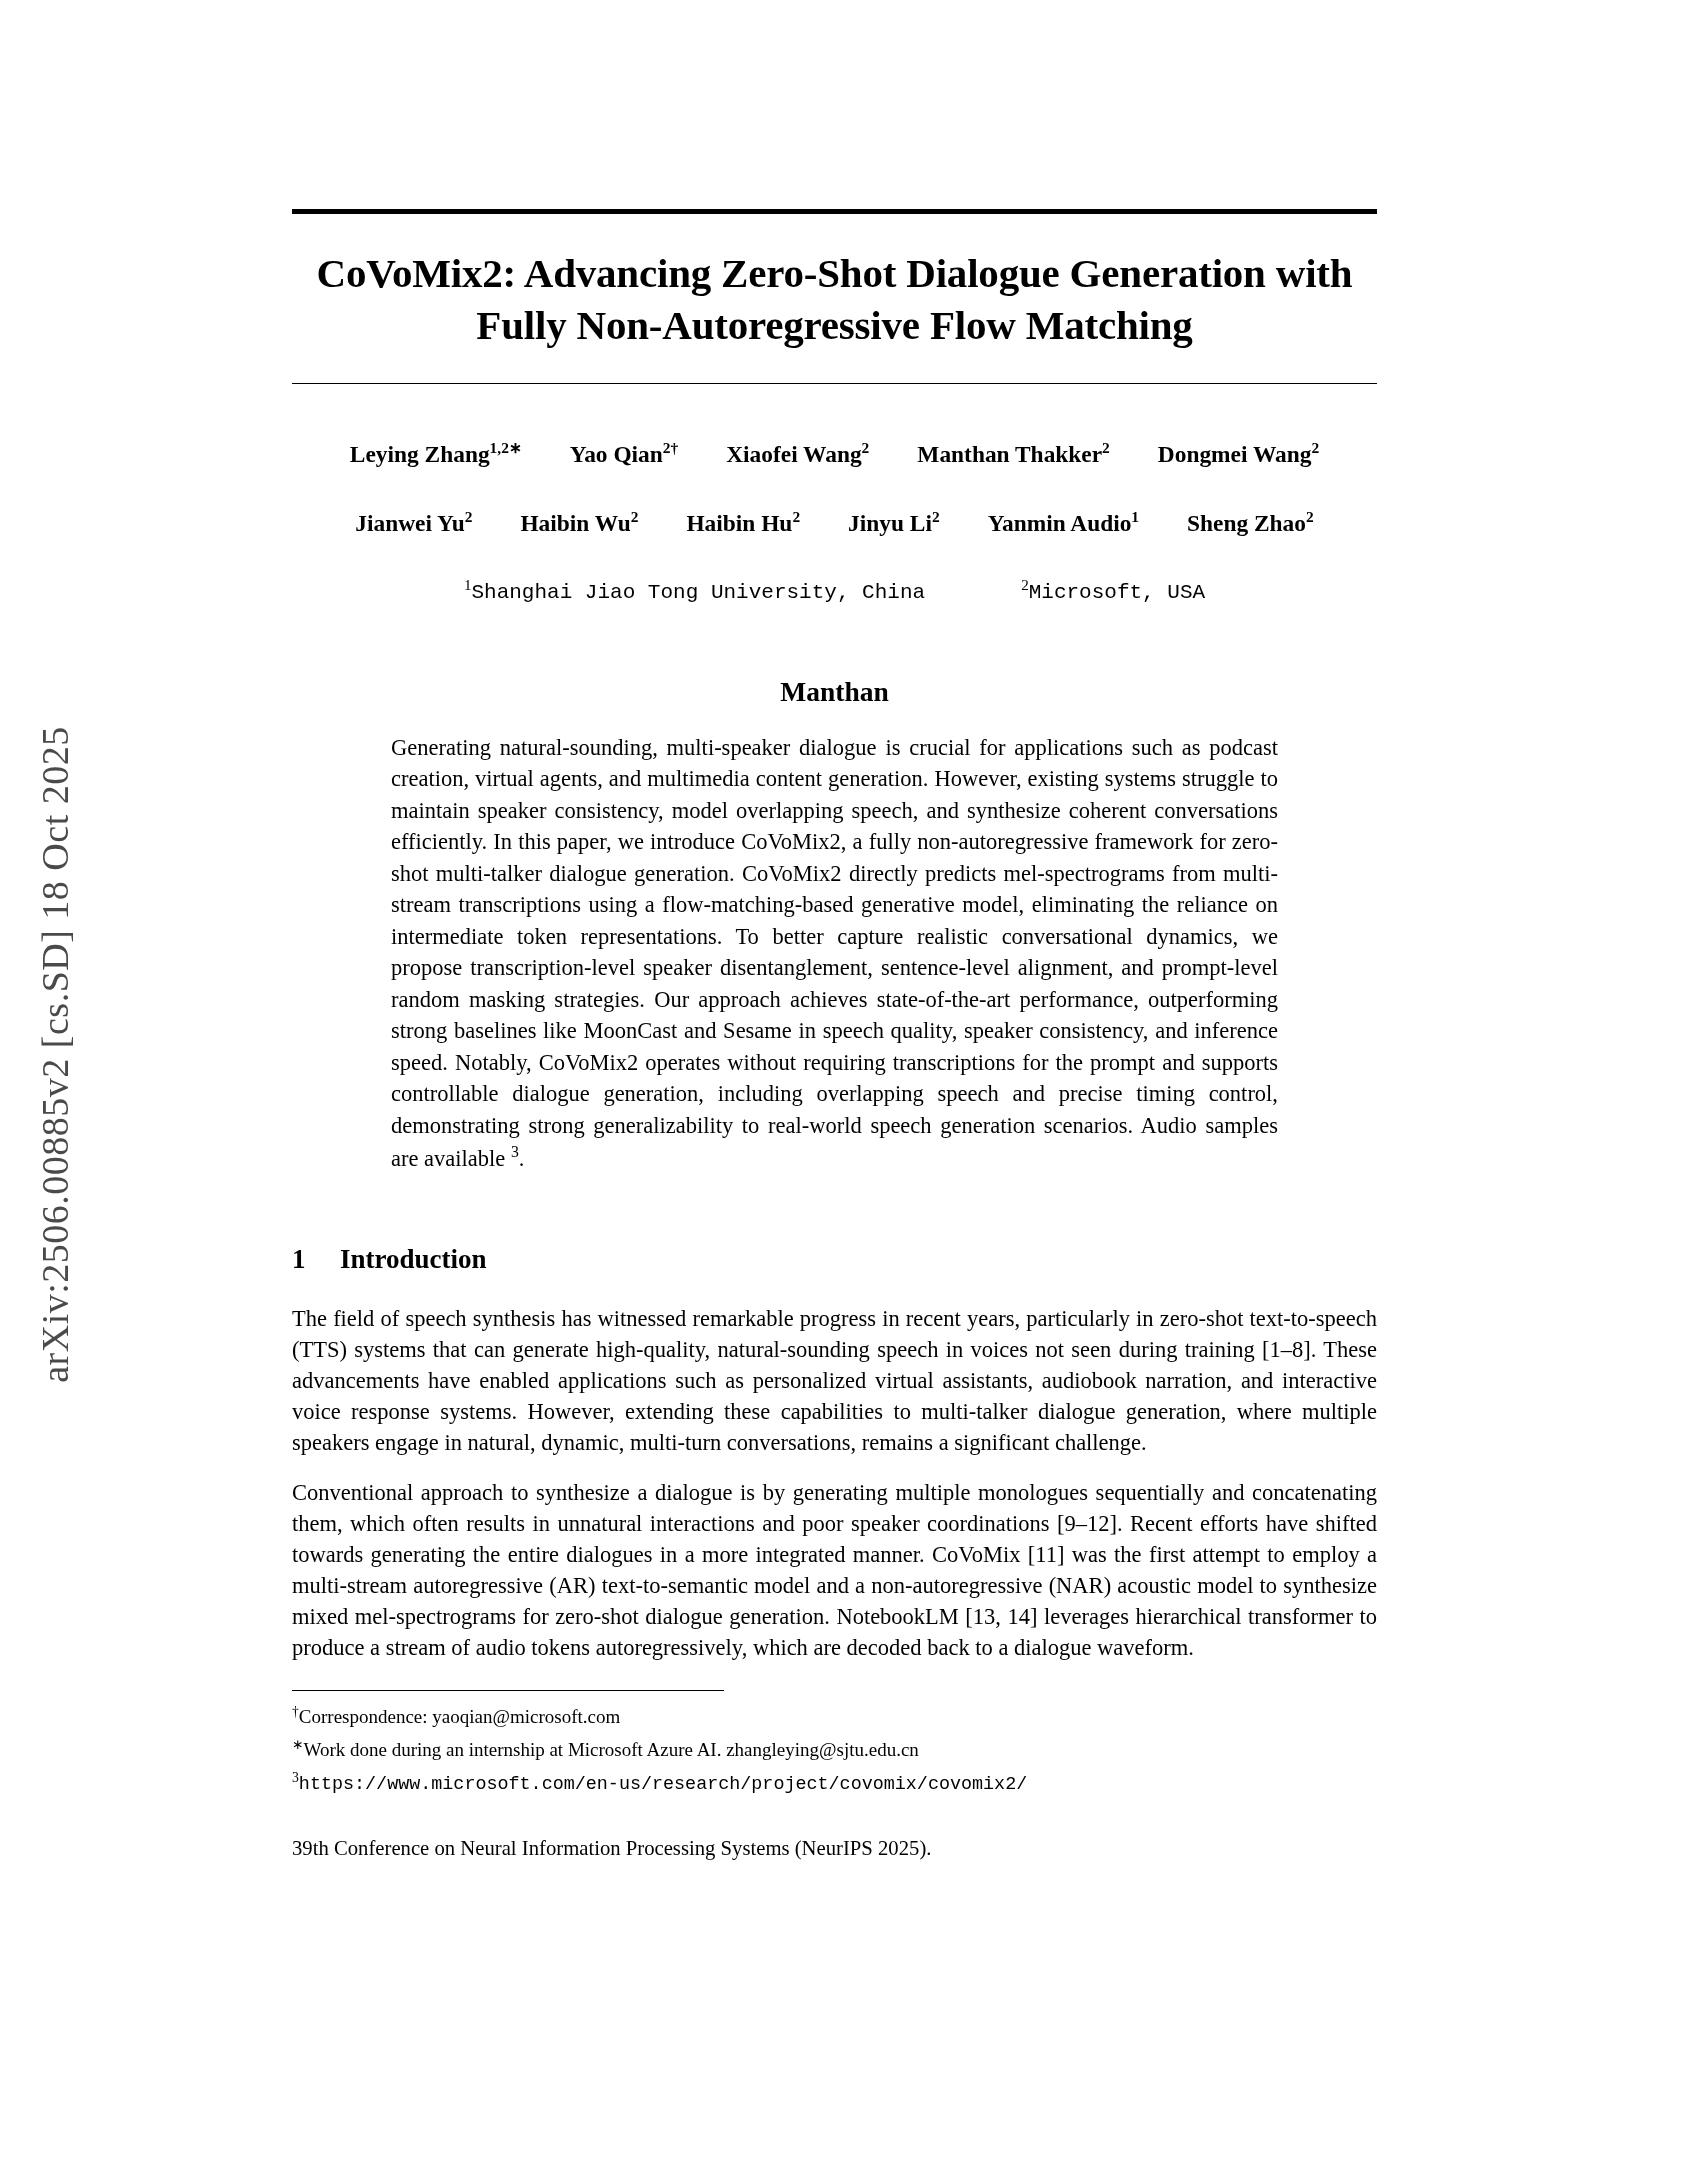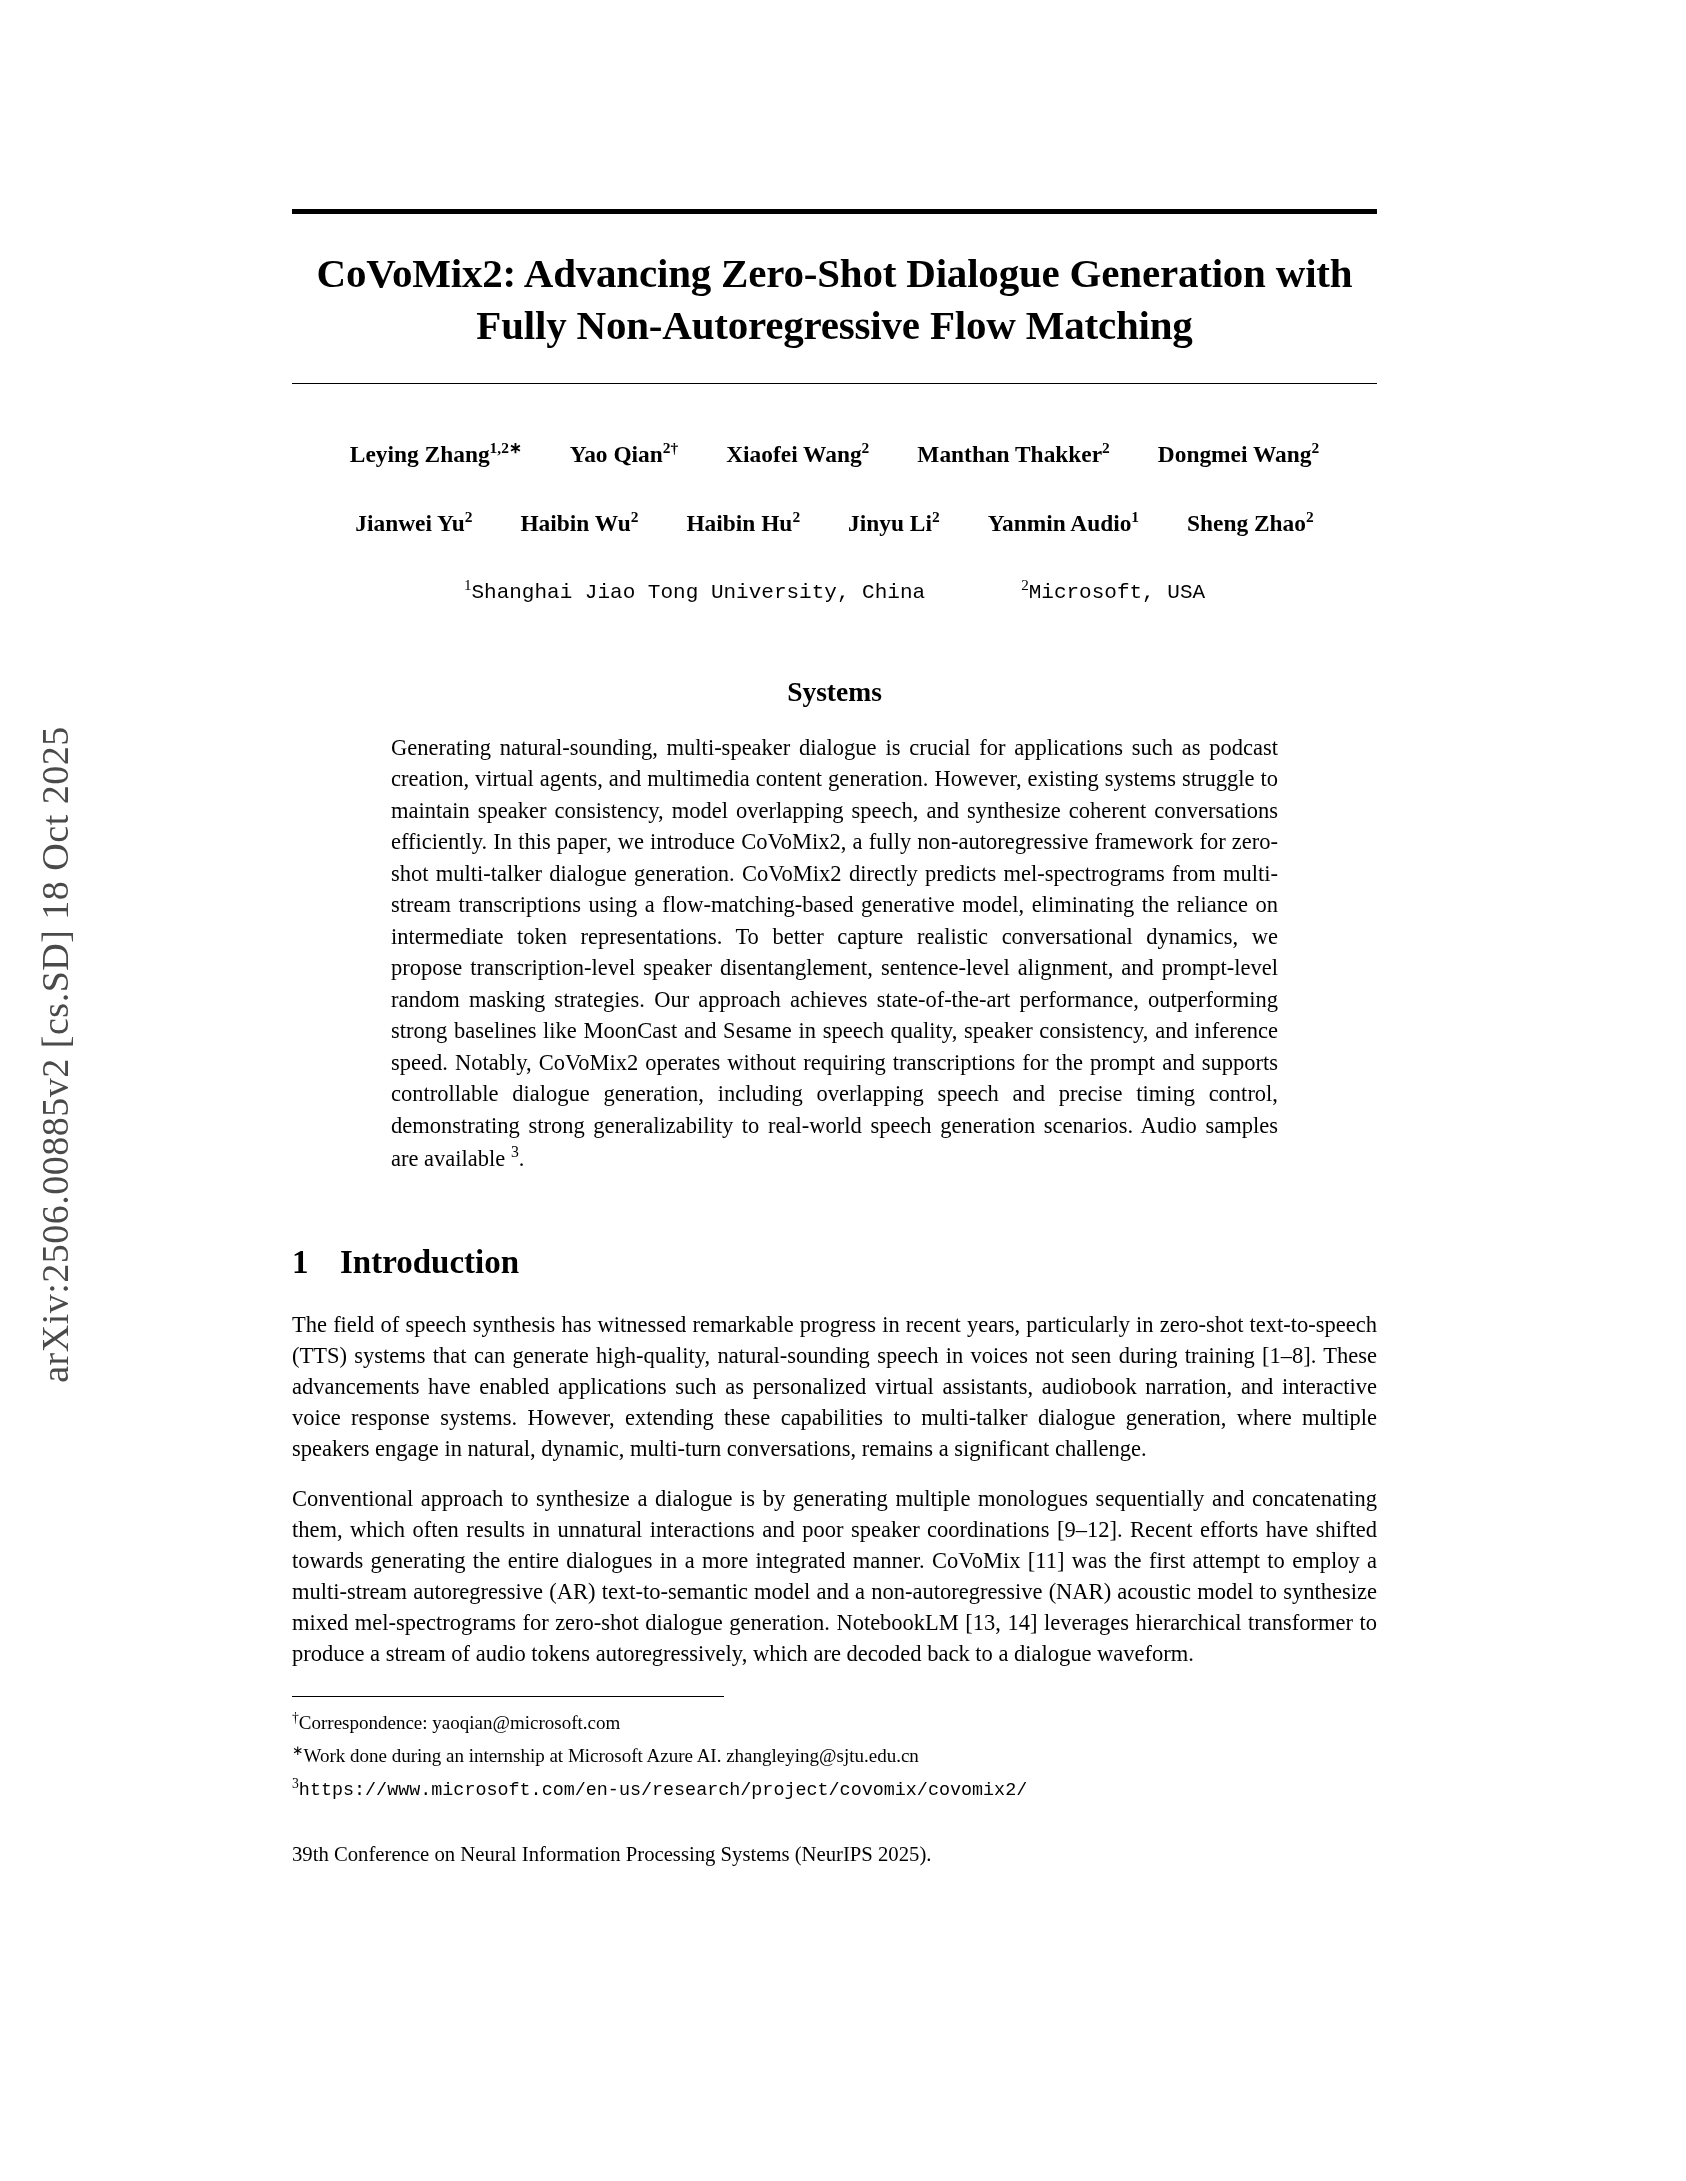--- a/index.html
+++ b/index.html
@@ -124,21 +124,21 @@
     text-justify: inter-word;
     hyphens: auto;
   }
   #abstract-body sup {
     font-size: 0.7em;
     vertical-align: super;
   }
 
   
   #section-1-heading {
-    font-size: 33px;
+    font-size: 27px;
     font-weight: bold;
     margin-top: 70px;
     margin-bottom: 27.5px;
   }
   #section-1-heading .secnum {
     display: inline-block;
     width: 48px;
   }
   .body-par {
     font-size: 22.5px;
@@ -203,21 +203,21 @@
       <span class="author"><span>Jinyu Li</span><sup>2</sup></span>
       <span class="author"><span>Yanmin Audio</span><sup>1</sup></span>
       <span class="author"><span>Sheng Zhao</span><sup>2</sup></span>
     </div>
     <div id="affiliations">
       <span class="aff"><sup>1</sup><span>Shanghai Jiao Tong University, China</span></span>
       <span class="aff"><sup>2</sup><span>Microsoft, USA</span></span>
     </div>
   </div>
 
-  <h2 id="abstract-heading">Systems</h2>
+  <h2 id="abstract-heading">Manthan</h2>
   <div id="abstract-body"><span>Generating natural-sounding, multi-speaker dialogue is crucial for applications such as podcast creation, virtual agents, and multimedia content generation. However, existing systems struggle to maintain speaker consistency, model overlapping speech, and synthesize coherent conversations efficiently. In this paper, we introduce CoVoMix2, a fully non-autoregressive framework for zero-shot multi-talker dialogue generation. CoVoMix2 directly predicts mel-spectrograms from multi-stream transcriptions using a flow-matching-based generative model, eliminating the reliance on intermediate token representations. To better capture realistic conversational dynamics, we propose transcription-level speaker disentanglement, sentence-level alignment, and prompt-level random masking strategies. Our approach achieves state-of-the-art performance, outperforming strong baselines like MoonCast and Sesame in speech quality, speaker consistency, and inference speed. Notably, CoVoMix2 operates without requiring transcriptions for the prompt and supports controllable dialogue generation, including overlapping speech and precise timing control, demonstrating strong generalizability to real-world speech generation scenarios. Audio samples are available</span> <sup>3</sup><span>.</span></div>
 
   <h2 id="section-1-heading"><span class="secnum">1</span><span>Introduction</span></h2>
 
   <p class="body-par">The field of speech synthesis has witnessed remarkable progress in recent years, particularly in zero-shot text-to-speech (TTS) systems that can generate high-quality, natural-sounding speech in voices not seen during training [1–8]. These advancements have enabled applications such as personalized virtual assistants, audiobook narration, and interactive voice response systems. However, extending these capabilities to multi-talker dialogue generation, where multiple speakers engage in natural, dynamic, multi-turn conversations, remains a significant challenge.</p>
   <p class="body-par">Conventional approach to synthesize a dialogue is by generating multiple monologues sequentially and concatenating them, which often results in unnatural interactions and poor speaker coordinations [9–12]. Recent efforts have shifted towards generating the entire dialogues in a more integrated manner. CoVoMix [11] was the first attempt to employ a multi-stream autoregressive (AR) text-to-semantic model and a non-autoregressive (NAR) acoustic model to synthesize mixed mel-spectrograms for zero-shot dialogue generation. NotebookLM [13, 14] leverages hierarchical transformer to produce a stream of audio tokens autoregressively, which are decoded back to a dialogue waveform.</p>
 
   <div id="footnote-rule"></div>
 
   <div class="footnote"><sup>†</sup><span>Correspondence: yaoqian@microsoft.com</span></div>

